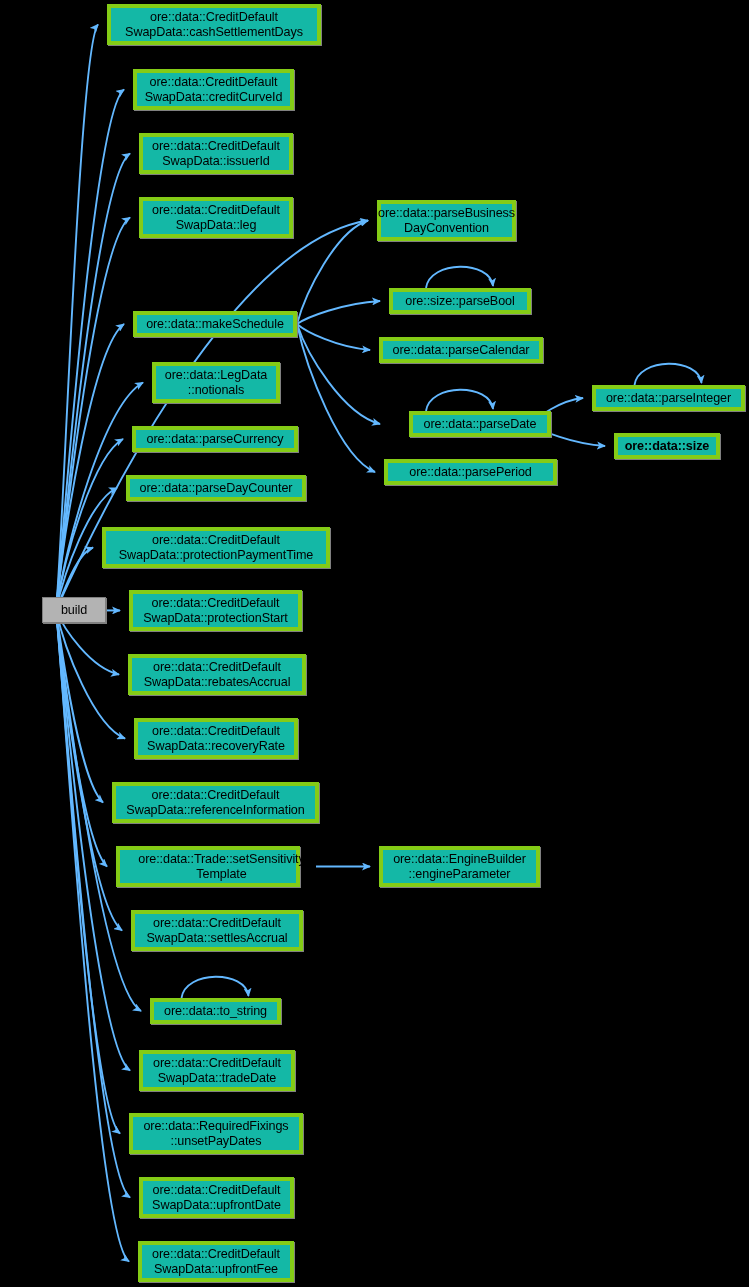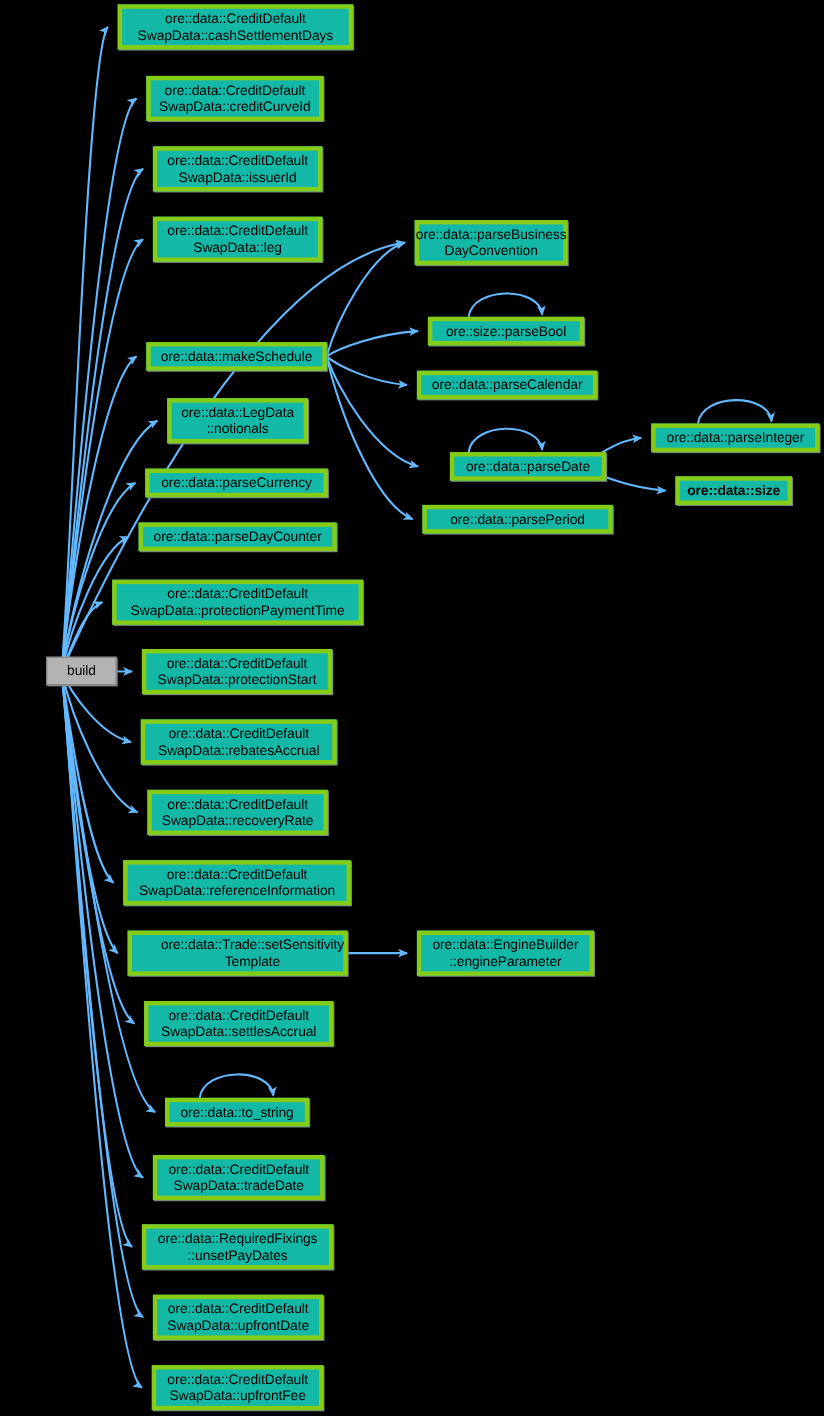--- a/index.html
+++ b/index.html
@@ -84,21 +84,21 @@
       <div class="node" style="left: 102px; top: 527px; width: 228px; height: 41px;">ore::data::CreditDefault
 SwapData::protectionPaymentTime</div>
       <div class="node" style="left: 129px; top: 590px; width: 173px; height: 41px;">ore::data::CreditDefault
 SwapData::protectionStart</div>
       <div class="node" style="left: 128px; top: 654px; width: 178px; height: 41px;">ore::data::CreditDefault
 SwapData::rebatesAccrual</div>
       <div class="node" style="left: 134px; top: 718px; width: 164px; height: 41px;">ore::data::CreditDefault
 SwapData::recoveryRate</div>
       <div class="node" style="left: 112px; top: 782px; width: 207px; height: 41px;">ore::data::CreditDefault
 SwapData::referenceInformation</div>
-      <div class="node" style="left: 116px; top: 846px; width: 200px; height: 41px; padding-left: 30px;">ore::data::Trade::setSensitivity
+      <div class="node" style="left: 116px; top: 846px; width: 184px; height: 41px; padding-left: 30px;">ore::data::Trade::setSensitivity
 Template</div>
       <div class="node" style="left: 379px; top: 846px; width: 161px; height: 41px;">ore::data::EngineBuilder
 ::engineParameter</div>
       <div class="node" style="left: 131px; top: 910px; width: 172px; height: 41px;">ore::data::CreditDefault
 SwapData::settlesAccrual</div>
       <div class="node" style="left: 150px; top: 998px; width: 131px; height: 26px; text-align: right;">ore::data::to_string</div>
       <div class="node" style="left: 139px; top: 1050px; width: 156px; height: 41px;">ore::data::CreditDefault
 SwapData::tradeDate</div>
       <div class="node" style="left: 129px; top: 1113px; width: 174px; height: 41px;">ore::data::RequiredFixings
 ::unsetPayDates</div>

